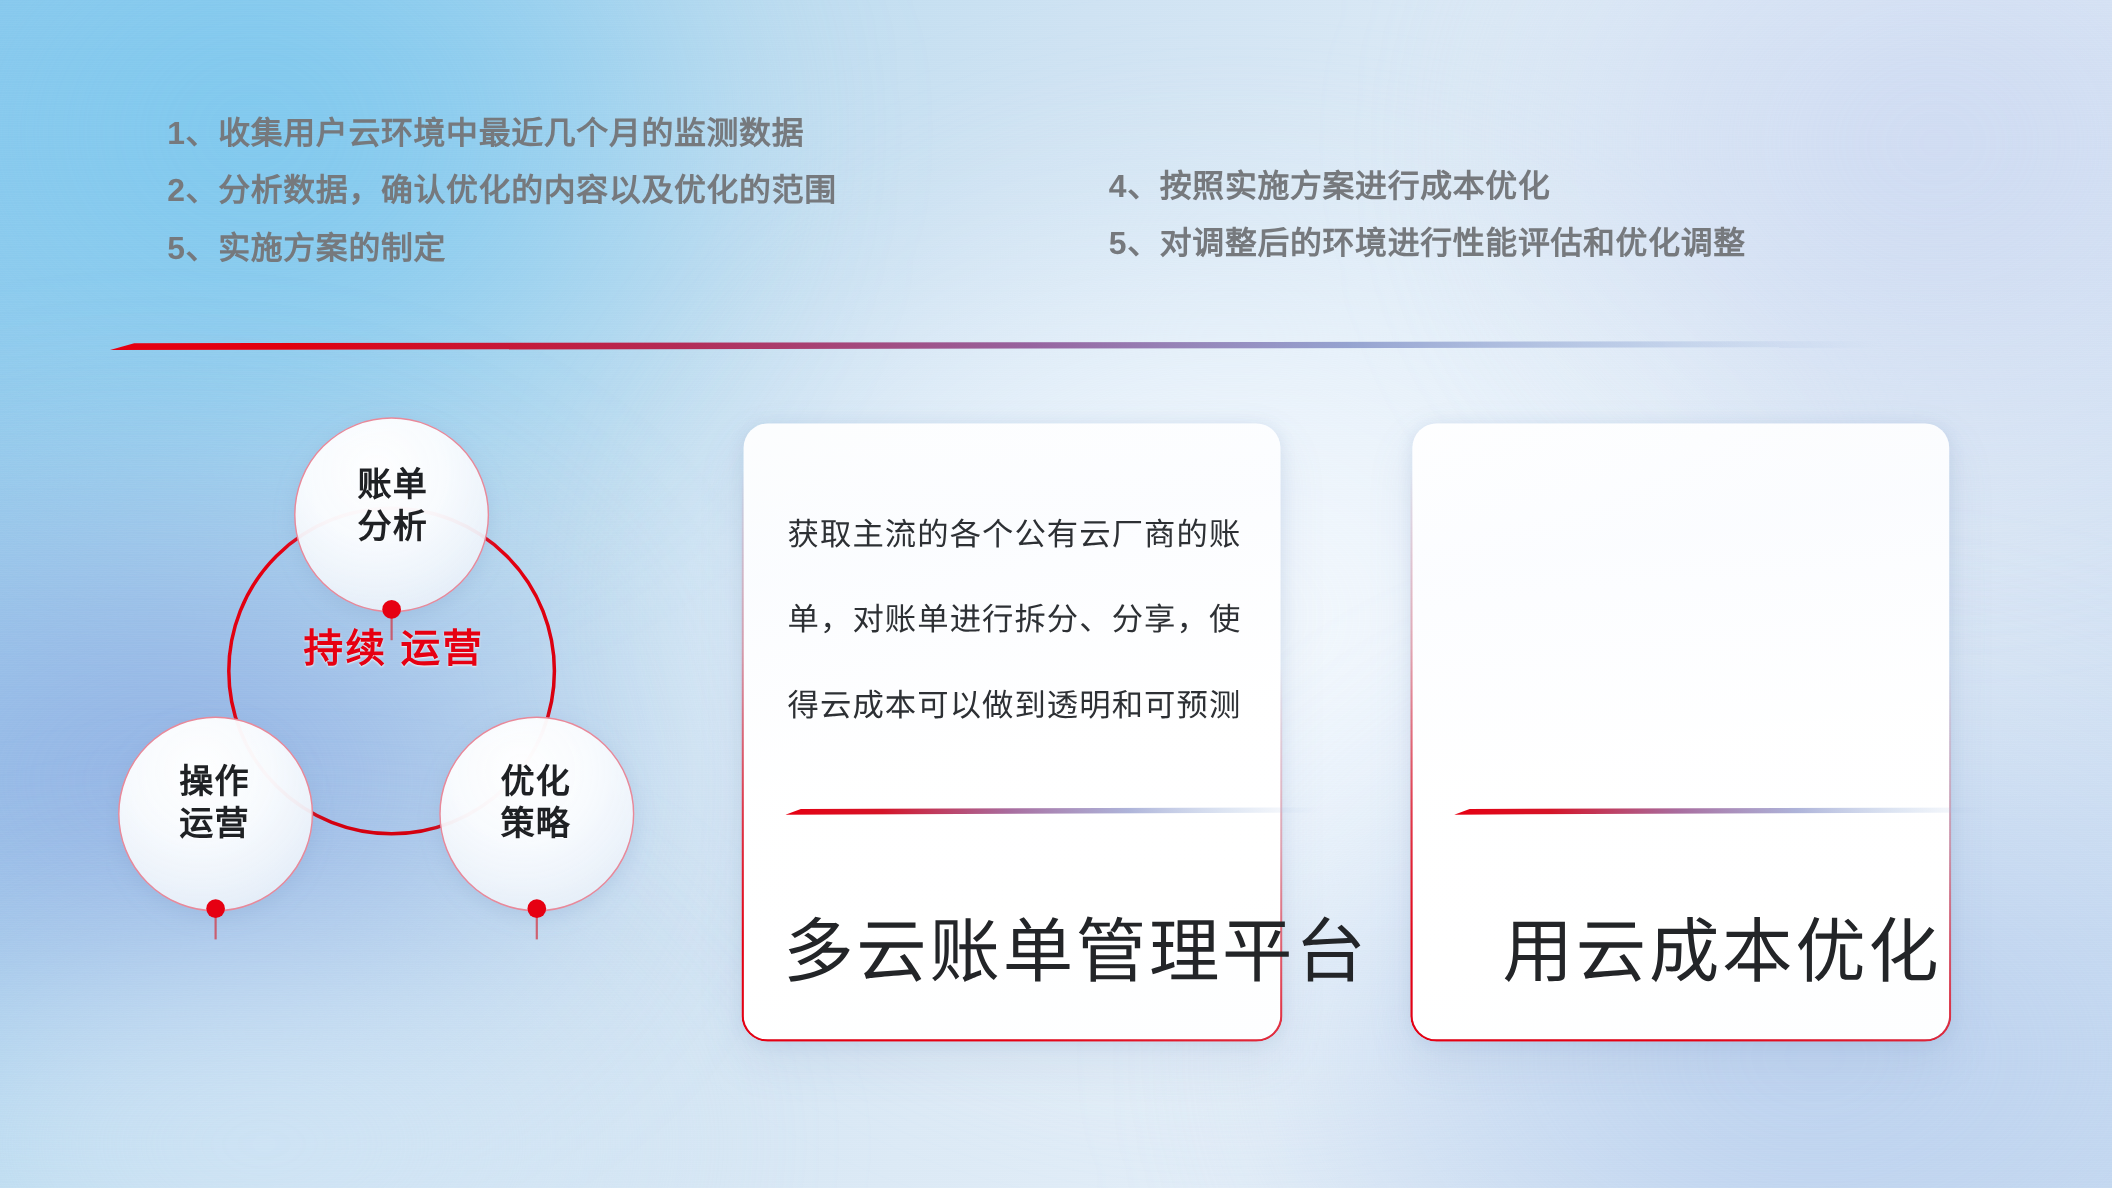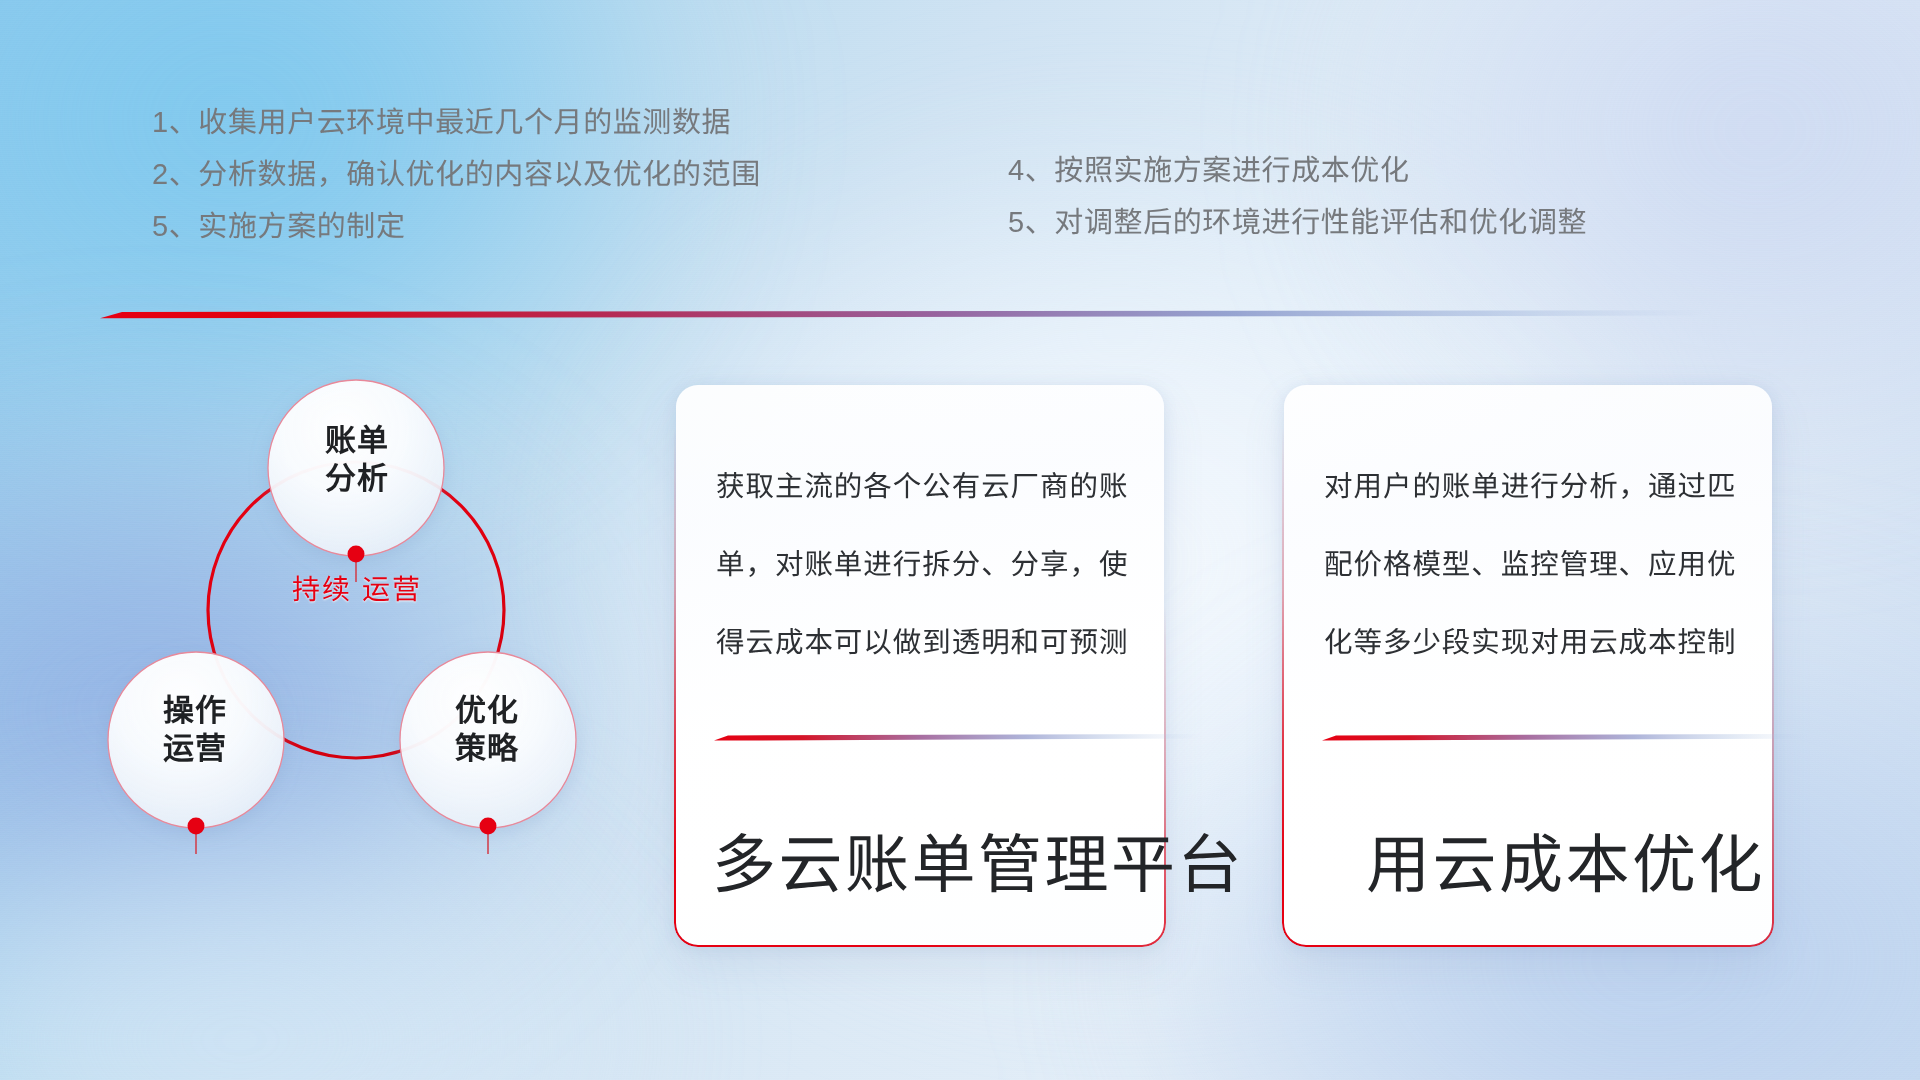--- a/index.html
+++ b/index.html
@@ -83,21 +83,21 @@
   }
   .bullet-col { position: absolute; }
   .bullet-col.left  { left: 152px; top: 0; }
   .bullet-col.right { left: 1008px; top: 48px; }
   .bullet-line {
     font-size: 29px;
     line-height: 52px;
     color: #76797d;
     letter-spacing: 0.6px;
     white-space: nowrap;
-    font-weight: 400;
+    font-weight: 700;
   }
 
   
   #divider {
     position: absolute;
     left: 100px; top: 309px;
     width: 1610px; height: 11px;
     pointer-events: none;
   }
 
@@ -122,22 +122,22 @@
   .venn-label .l2 { display: block; }
   #venn-label-top   { left: 186px; top: 72px;  width: 150px; }
   #venn-label-left  { left: 24px;  top: 342px; width: 150px; }
   #venn-label-right { left: 316px; top: 342px; width: 150px; }
   #venn-label-center {
     position: absolute;
     left: 180px; top: 218px;
     width: 162px;
     text-align: center;
     color: #e60012;
-    font-weight: 400;
-    font-size: 28px;
+    font-weight: 700;
+    font-size: 36px;
     line-height: 44px;
     letter-spacing: 2px;
     white-space: nowrap;
     text-shadow: 0 1px 2px rgba(255,255,255,.85);
   }
 
   
   .card {
     position: absolute;
     top: 385px;
@@ -329,23 +329,20 @@
         <stop offset="0.84" stop-color="#9cb4db" stop-opacity=".30"></stop>
         <stop offset="1" stop-color="#b9cce9" stop-opacity="0"></stop>
       </linearGradient>
     </defs>
     <path d="M0,7.6 L14,2.4 L488,1.0 L488,5.6 Z" fill="url(#ruleGrad1)"></path>
   </svg>
   <div class="card-title">多云账单管理平台</div>
 </div>
 
 <div class="card" id="card-right">
-  <div class="card-body">
-    <div class="card-para">对用户的账单进行分析，通过匹配价格模型、监控管理、应用优化等多少段实现对用云成本控制</div>
-  </div>
   <svg class="card-rule" viewBox="0 0 488 9" preserveAspectRatio="none">
     <defs>
       <linearGradient id="ruleGrad2" x1="0" y1="0" x2="1" y2="0">
         <stop offset="0" stop-color="#e60012" stop-opacity="1"></stop>
         <stop offset="0.18" stop-color="#d40f23" stop-opacity=".98"></stop>
         <stop offset="0.42" stop-color="#954d8a" stop-opacity=".82"></stop>
         <stop offset="0.64" stop-color="#7d86c2" stop-opacity=".62"></stop>
         <stop offset="0.84" stop-color="#9cb4db" stop-opacity=".30"></stop>
         <stop offset="1" stop-color="#b9cce9" stop-opacity="0"></stop>
       </linearGradient>

